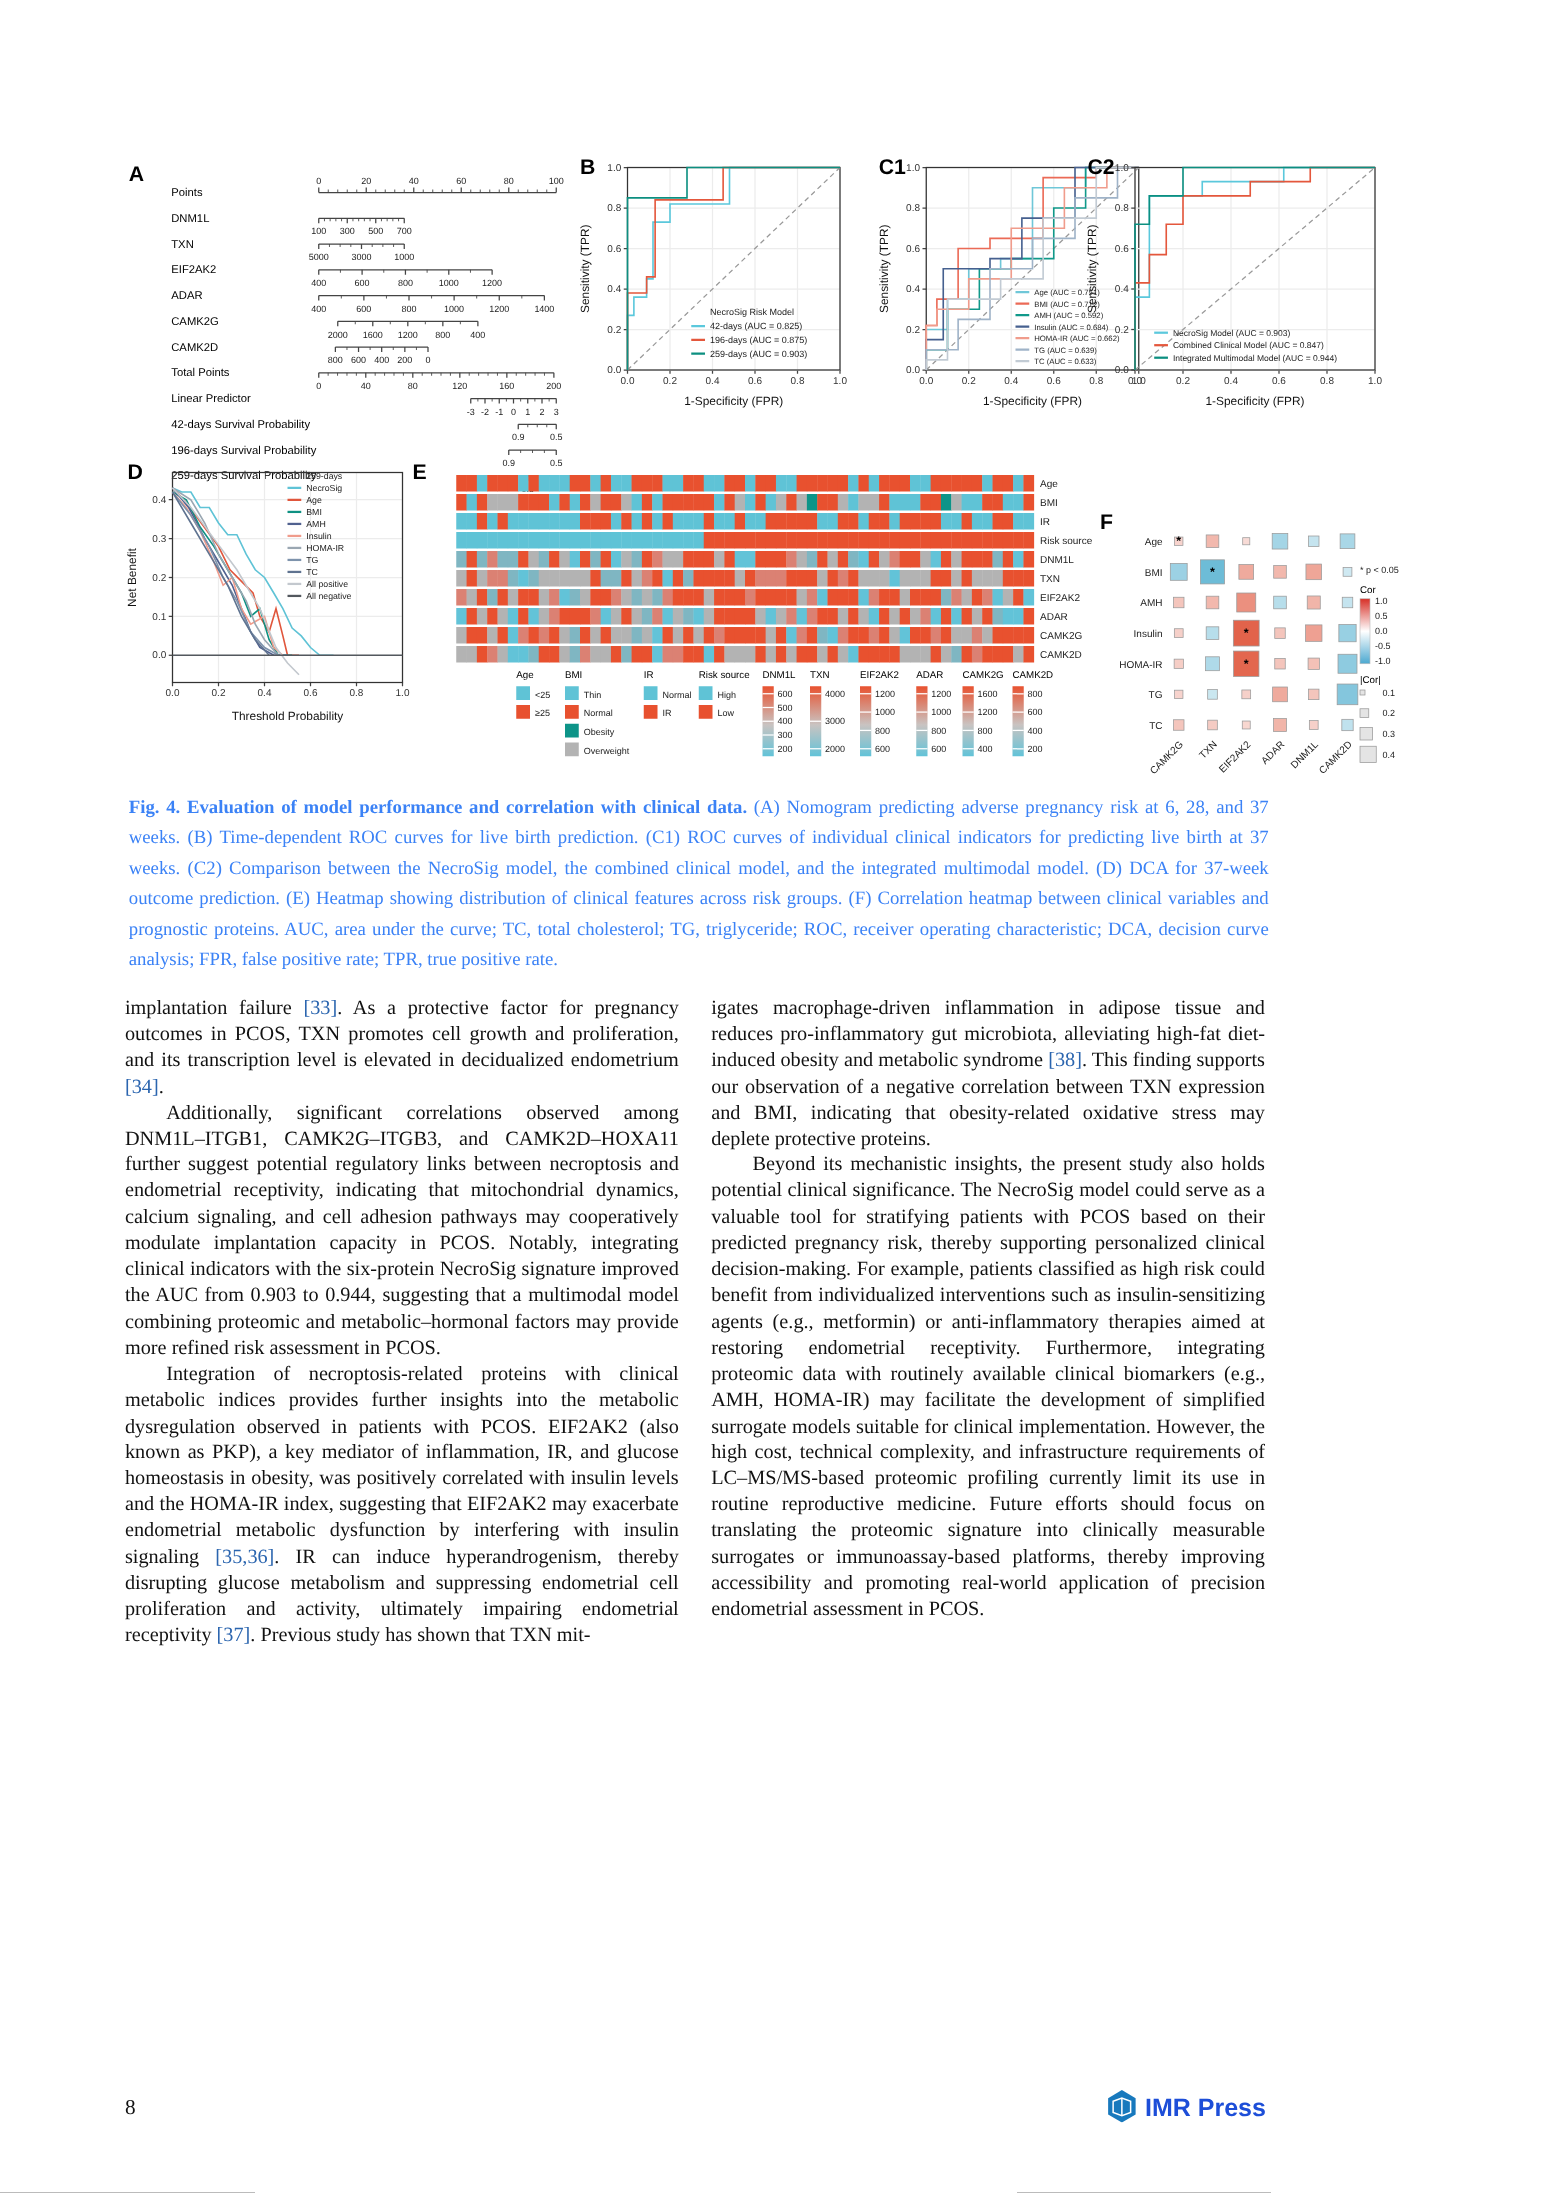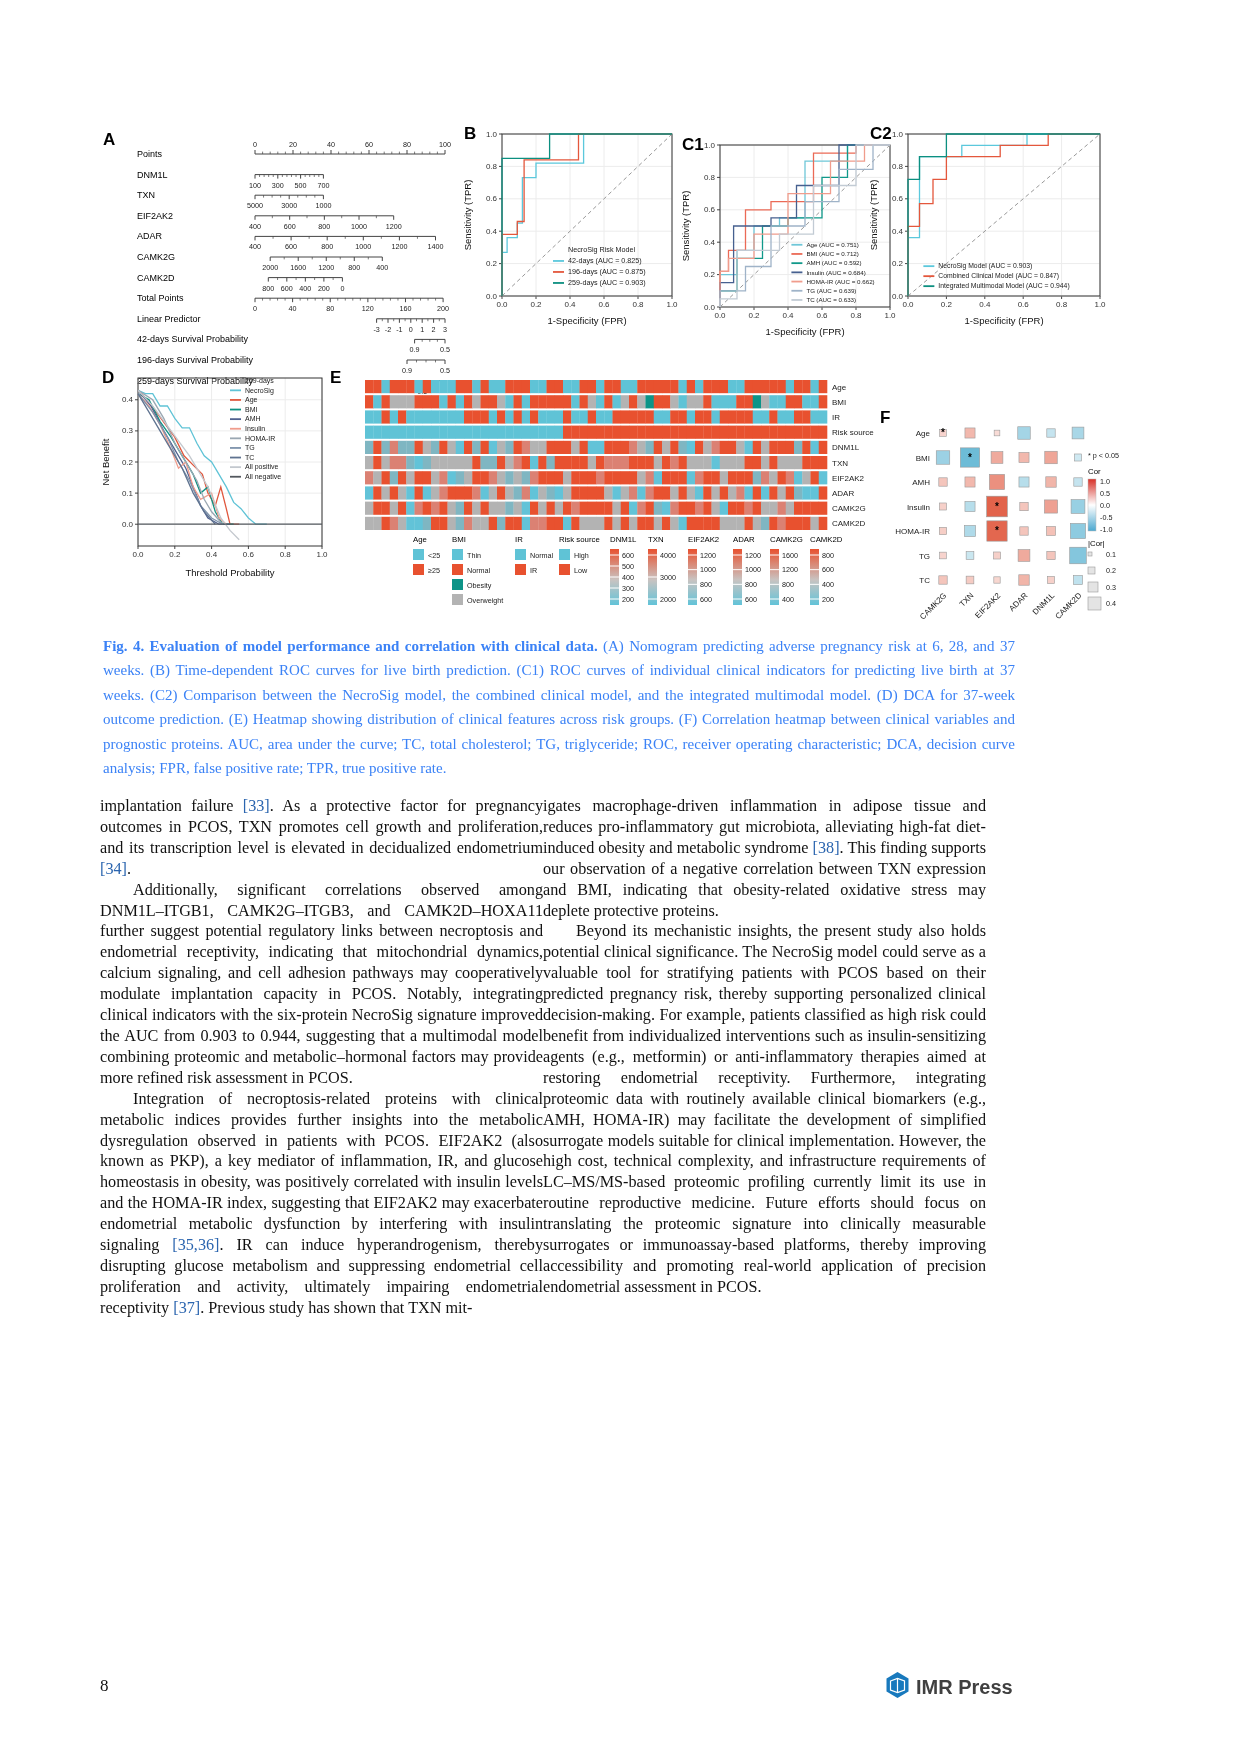--- a/index.html
+++ b/index.html
@@ -14,28 +14,28 @@
   .nomlab{font-size:9px;fill:#000;}
   .nomtick{font-size:7.2px;fill:#222;}
   .hlab{font-size:8px;fill:#222;}
   .hleg{font-size:7.2px;fill:#222;}
   .hleg-title{font-size:7.8px;fill:#000;}
   .flab{font-size:8px;fill:#222;}
   .fstar{font-size:10px;fill:#000;font-weight:bold;}
   .caption{position:absolute;left:103px;top:634px;width:912px;font-size:15px;line-height:24.4px;
            text-align:justify;color:#3b82f6;}
   .caption .capbold{font-weight:bold;}
-  .cols{position:absolute;left:100px;top:796px;width:912px;display:flex;}
+  .cols{position:absolute;left:100px;top:796px;width:912px;display:flex;gap:26px;}
   .col{width:443px;font-size:16.2px;line-height:20.9px;text-align:justify;}
   .col p{margin:0;text-indent:33px;}
   .col p.noindent{text-indent:0;}
   .cite{color:#2B65AF;}
   .pagenum{position:absolute;left:100px;top:1676px;font-size:17px;color:#111;}
   .logo{position:absolute;left:886px;top:1672px;display:flex;align-items:center;gap:7px;}
-  .logo-text{font-family:"Liberation Sans",sans-serif;font-weight:bold;font-size:20px;color:#404040;}
+  .logo-text{font-family:"Liberation Sans",sans-serif;font-weight:bold;font-size:20px;color:#1d4ed8;}
 </style>
 </head>
 <body>
 
 <div class="page">
 
   <div class="panel" id="nomogram" style="left:100px;top:122px;width:366px;height:272px;">
     <div class="plabel" style="position:absolute;left:3px;top:8px;">A</div>
   <svg width="366" height="272">
         <text x="37" y="35" class="nomlab">Points</text>
@@ -309,21 +309,21 @@
           <text x="106" y="141.26" class="lg" font-size="7.2">42-days (AUC = 0.825)</text>
           <line x1="91" x2="102" y1="149.95999999999998" y2="149.95999999999998" stroke="#E4573C" stroke-width="1.8"></line>
           <text x="106" y="152.26" class="lg" font-size="7.2">196-days (AUC = 0.875)</text>
           <line x1="91" x2="102" y1="160.95999999999998" y2="160.95999999999998" stroke="#0C8F80" stroke-width="1.8"></line>
           <text x="106" y="163.26" class="lg" font-size="7.2">259-days (AUC = 0.903)</text>
         </g>
         <text x="125" y="202" class="axl" text-anchor="middle">1-Specificity (FPR)</text>
         <text x="0" y="0" class="axl" text-anchor="middle" transform="translate(9,93) rotate(-90)">Sensitivity (TPR)</text>
       </svg></div>
 
-  <div class="panel" id="roc-c1" style="left:680px;top:122px;width:216px;height:206px;margin-top:11px;">
+  <div class="panel" id="roc-c1" style="left:701px;top:122px;width:216px;height:206px;">
     <div class="plabel" style="position:absolute;left:2px;top:2px;">C1</div>
   <svg width="216" height="206">
         <g>
           <line x1="40" x2="40" y1="12" y2="174" stroke="#ececec" stroke-width="1"></line>
           <line x1="40" x2="40" y1="174" y2="177" stroke="#444" stroke-width="1"></line>
           <text x="40" y="185" class="tick" text-anchor="middle">0.0</text>
           <line x1="74" x2="74" y1="12" y2="174" stroke="#ececec" stroke-width="1"></line>
           <line x1="74" x2="74" y1="174" y2="177" stroke="#444" stroke-width="1"></line>
           <text x="74" y="185" class="tick" text-anchor="middle">0.2</text>
           <line x1="108" x2="108" y1="12" y2="174" stroke="#ececec" stroke-width="1"></line>

